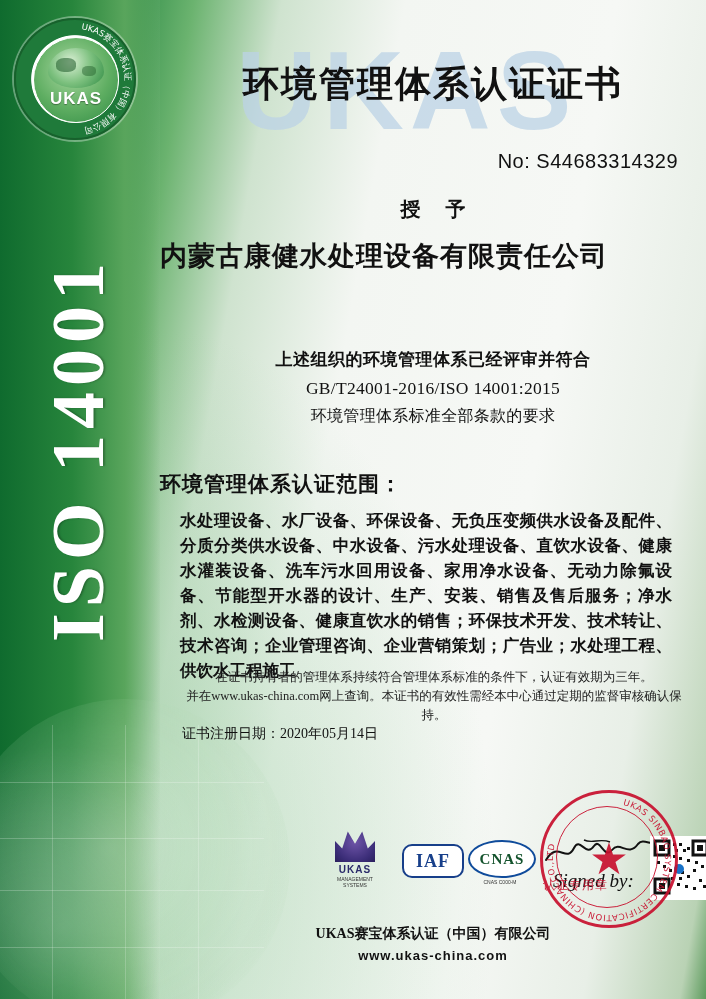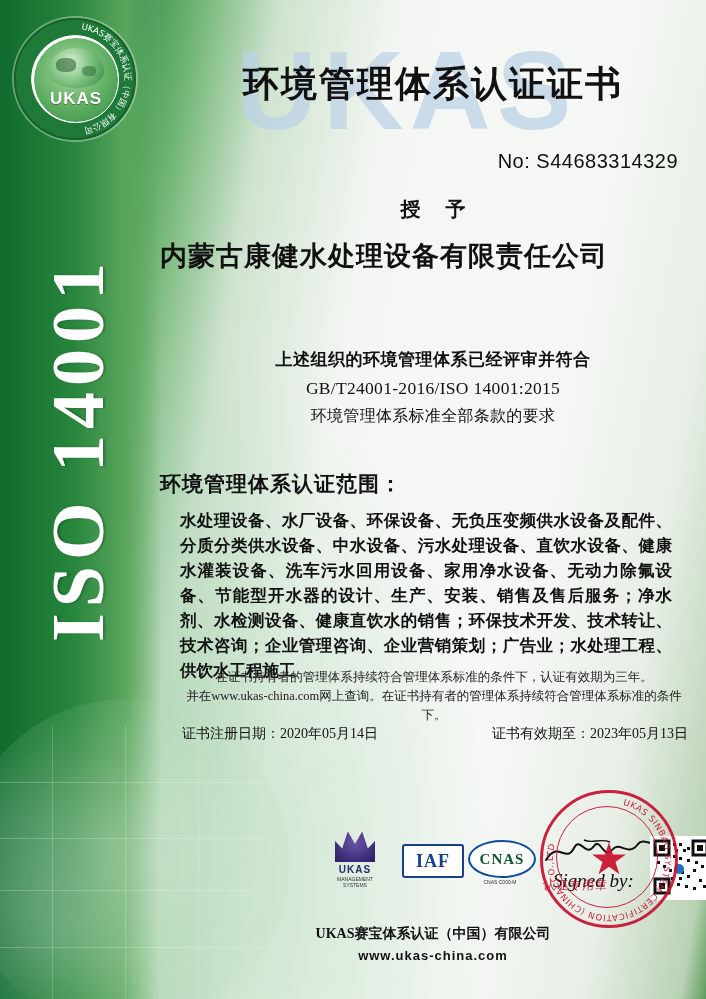--- a/index.html
+++ b/index.html
@@ -151,21 +151,21 @@
   }
   .mini-ukas .crown{
     width:40px;height:34px;margin:0 auto;
     background:radial-gradient(circle at 50% 40%, #6f55a8 0%, #3b2d78 70%, #2a1f5c 100%);
     clip-path:polygon(0% 100%,0% 38%,18% 60%,32% 10%,50% 46%,68% 10%,82% 60%,100% 38%,100% 100%);
   }
   .mini-ukas .t1{font-size:10px;font-weight:bold;color:#2a2a6a;letter-spacing:1px;margin-top:2px;}
   .mini-ukas .t2{font-size:5px;color:#333;line-height:6px;margin-top:1px;}
   .iaf{
     position:absolute;left:222px;top:16px;width:58px;height:30px;
-    border:2px solid #173f8a;border-radius:3px;background:#fff;
+    border:2px solid #173f8a;border-radius:10px;background:#fff;
     display:flex;align-items:center;justify-content:center;
   }
   .iaf span{font-family:"Liberation Serif", serif;font-weight:bold;font-size:18px;color:#173f8a;letter-spacing:1px;}
   .cnas{
     position:absolute;left:288px;top:12px;width:64px;height:38px;
   }
   .cnas .oval{
     width:64px;height:34px;border:2px solid #0f4b9b;border-radius:50%;
     background:#fff;display:flex;align-items:center;justify-content:center;
   }
@@ -263,26 +263,25 @@
       <div class="l1">上述组织的环境管理体系已经评审并符合</div>
       <div class="l2">GB/T24001-2016/ISO 14001:2015</div>
       <div class="l3">环境管理体系标准全部条款的要求</div>
     </div>
 
     <div class="scope-title">环境管理体系认证范围：</div>
     <div class="scope-body">水处理设备、水厂设备、环保设备、无负压变频供水设备及配件、分质分类供水设备、中水设备、污水处理设备、直饮水设备、健康水灌装设备、洗车污水回用设备、家用净水设备、无动力除氟设备、节能型开水器的设计、生产、安装、销售及售后服务；净水剂、水检测设备、健康直饮水的销售；环保技术开发、技术转让、技术咨询；企业管理咨询、企业营销策划；广告业；水处理工程、供饮水工程施工</div>
 
     <div class="note">
       <div>在证书持有者的管理体系持续符合管理体系标准的条件下，认证有效期为三年。</div>
-      <div>并在www.ukas-china.com网上查询。在证书持有者的管理体系持续符合管理体系标准的条件下。</div>
+      <div>并在www.ukas-china.com网上查询。本证书的有效性需经本中心通过定期的监督审核确认保持。</div>
     </div>
 
     <div class="dates">
       <div>证书注册日期：2020年05月14日</div>
-      <div>证书有效期至：2023年05月13日</div>
     </div>
 
     <div class="logos">
 
       <div class="mini-ukas">
         <div class="crown"></div>
         <div class="t1">UKAS</div>
         <div class="t2">MANAGEMENT SYSTEMS</div>
       </div>
 

